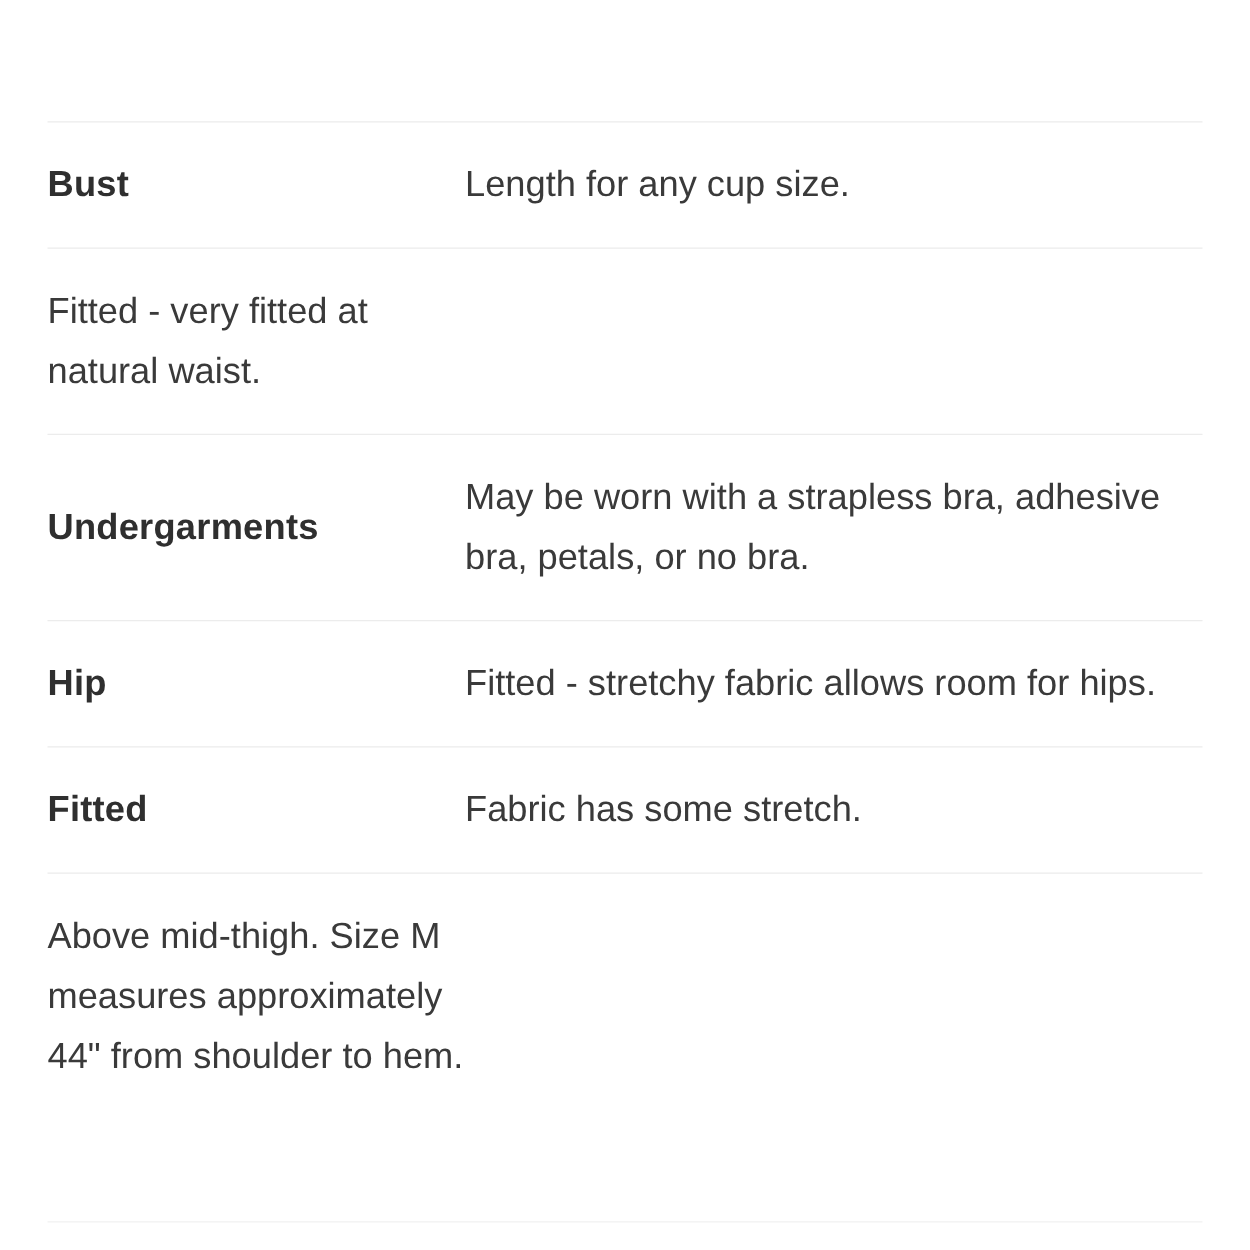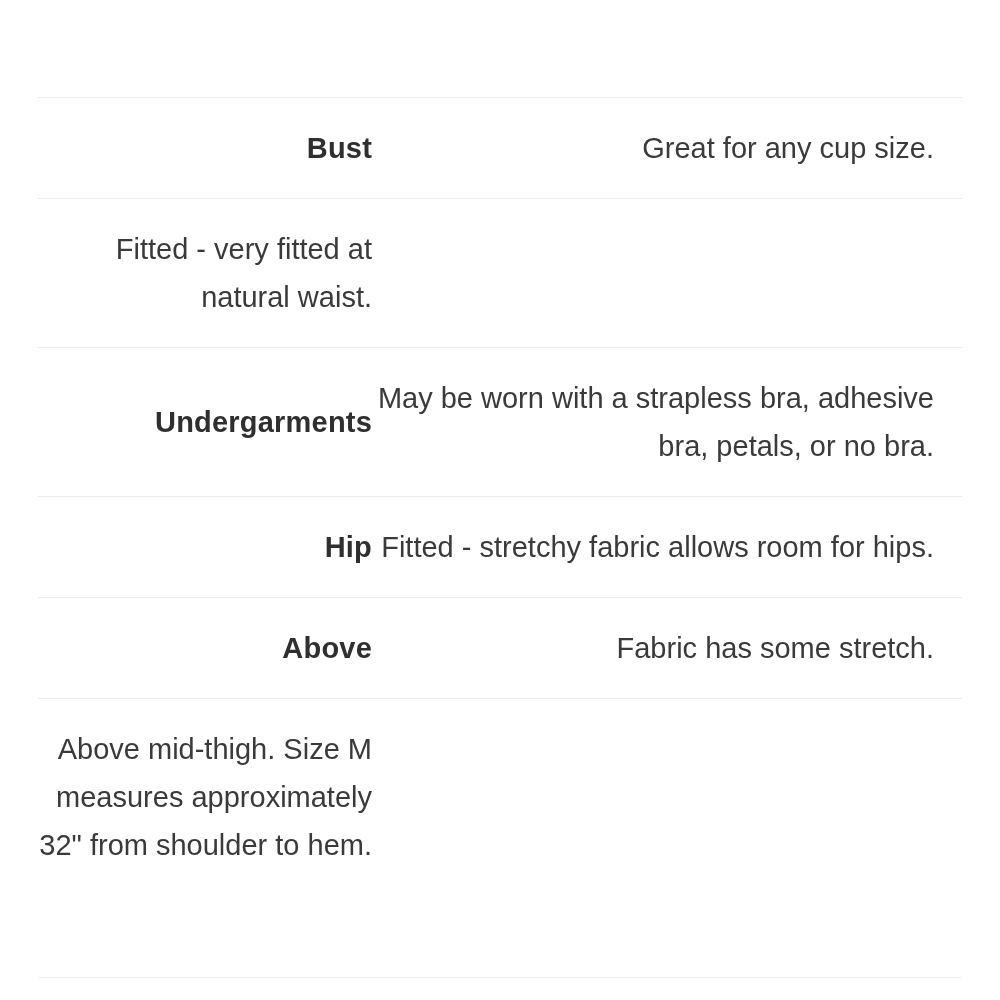--- a/index.html
+++ b/index.html
@@ -8,21 +8,20 @@
     width: 1000px;
     height: 1000px;
     background: #ffffff;
     font-family: "Liberation Sans", "DejaVu Sans", sans-serif;
     -webkit-font-smoothing: antialiased;
     overflow: hidden;
   }
   .spec-table {
     margin: 97px 38px 0 38px; 
     width: 924px;
-    text-align: right;
   }
   .spec-row {
     display: grid;
     grid-template-columns: 334px 1fr;
     align-items: center;
     border-top: 1px solid #ececec;
     padding: 26px 0;
   }
   .spec-label {
     font-size: 29px;
@@ -45,41 +44,41 @@
     border-top: 1px solid #f1f1f1;
   }
 </style>
 </head>
 <body>
 
 <div class="spec-table">
 
   <div class="spec-row">
     <div class="spec-label">Bust</div>
-    <div class="spec-value">Great for any cup size.</div>
+    <div class="spec-value">Length for any cup size.</div>
   </div>
 
   <div class="spec-row">
     <div class="spec-value">Fitted - very fitted at natural waist.</div>
   </div>
 
   <div class="spec-row">
     <div class="spec-label">Undergarments</div>
     <div class="spec-value">May be worn with a strapless bra, adhesive bra, petals, or no bra.</div>
   </div>
 
   <div class="spec-row">
     <div class="spec-label">Hip</div>
     <div class="spec-value">Fitted - stretchy fabric allows room for hips.</div>
   </div>
 
   <div class="spec-row">
-    <div class="spec-label">Above</div>
+    <div class="spec-label">Fitted</div>
     <div class="spec-value">Fabric has some stretch.</div>
   </div>
 
   <div class="spec-row">
-    <div class="spec-value">Above mid-thigh. Size M measures approximately 32" from shoulder to hem.</div>
+    <div class="spec-value">Above mid-thigh. Size M measures approximately 44" from shoulder to hem.</div>
   </div>
 
 </div>
 
 <div class="bottom-divider"></div>
 
 </body></html>

